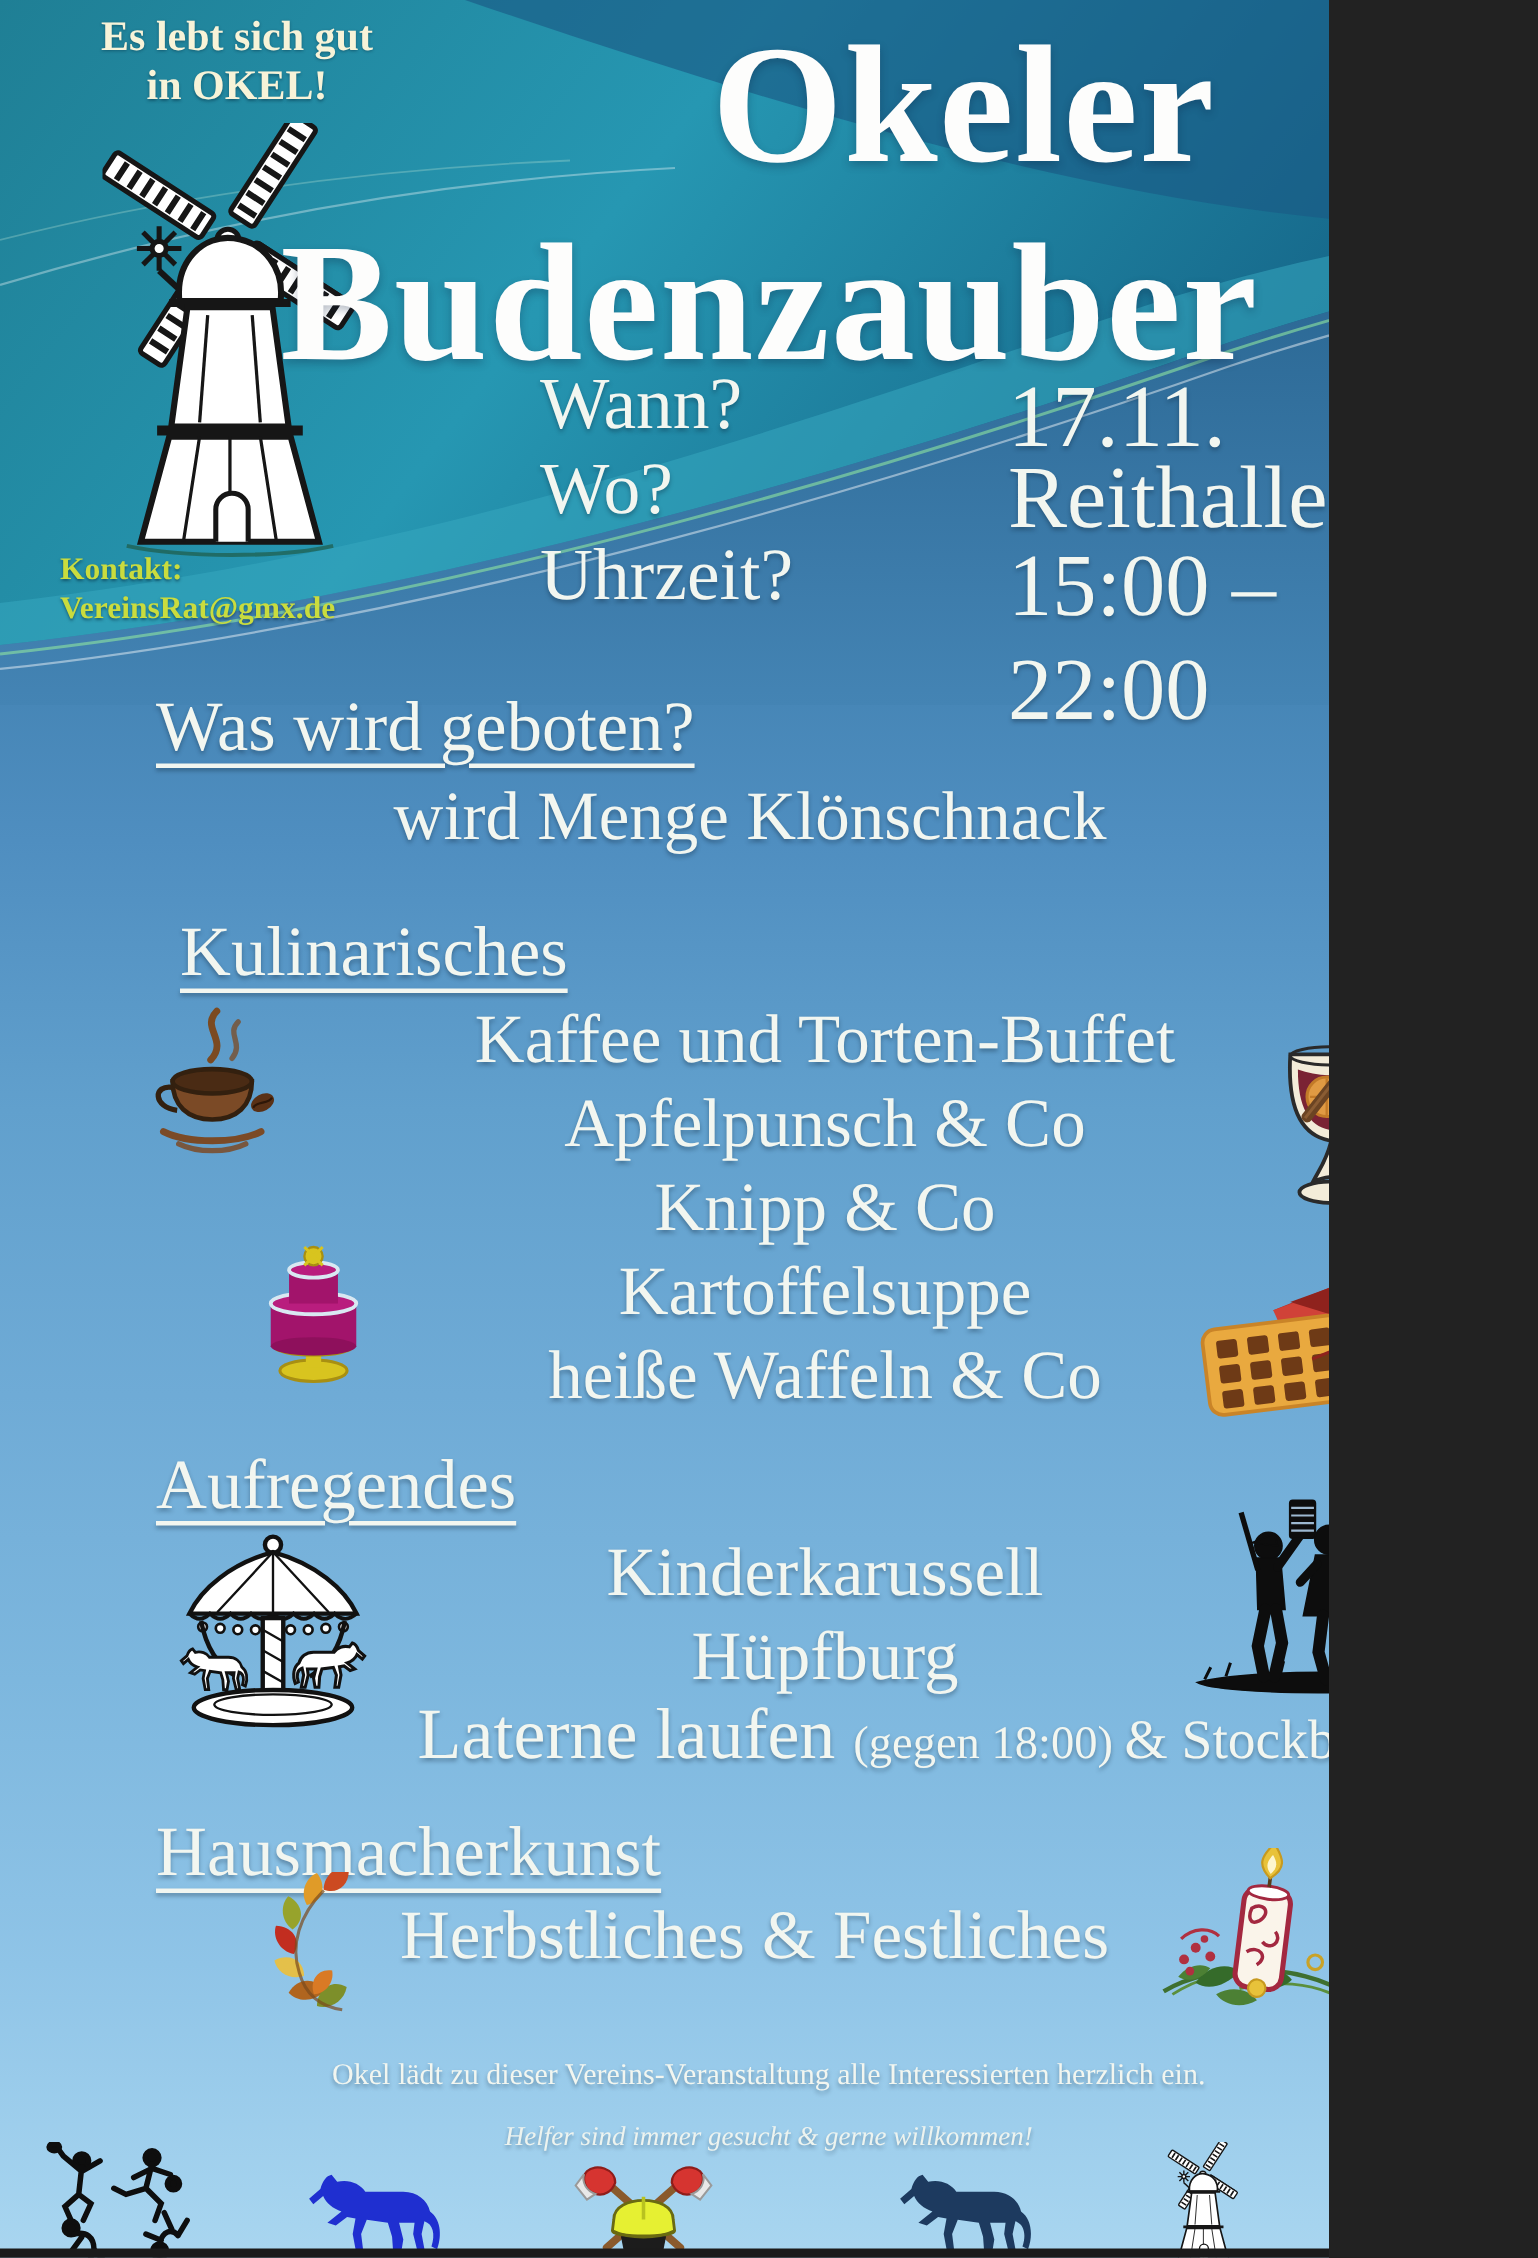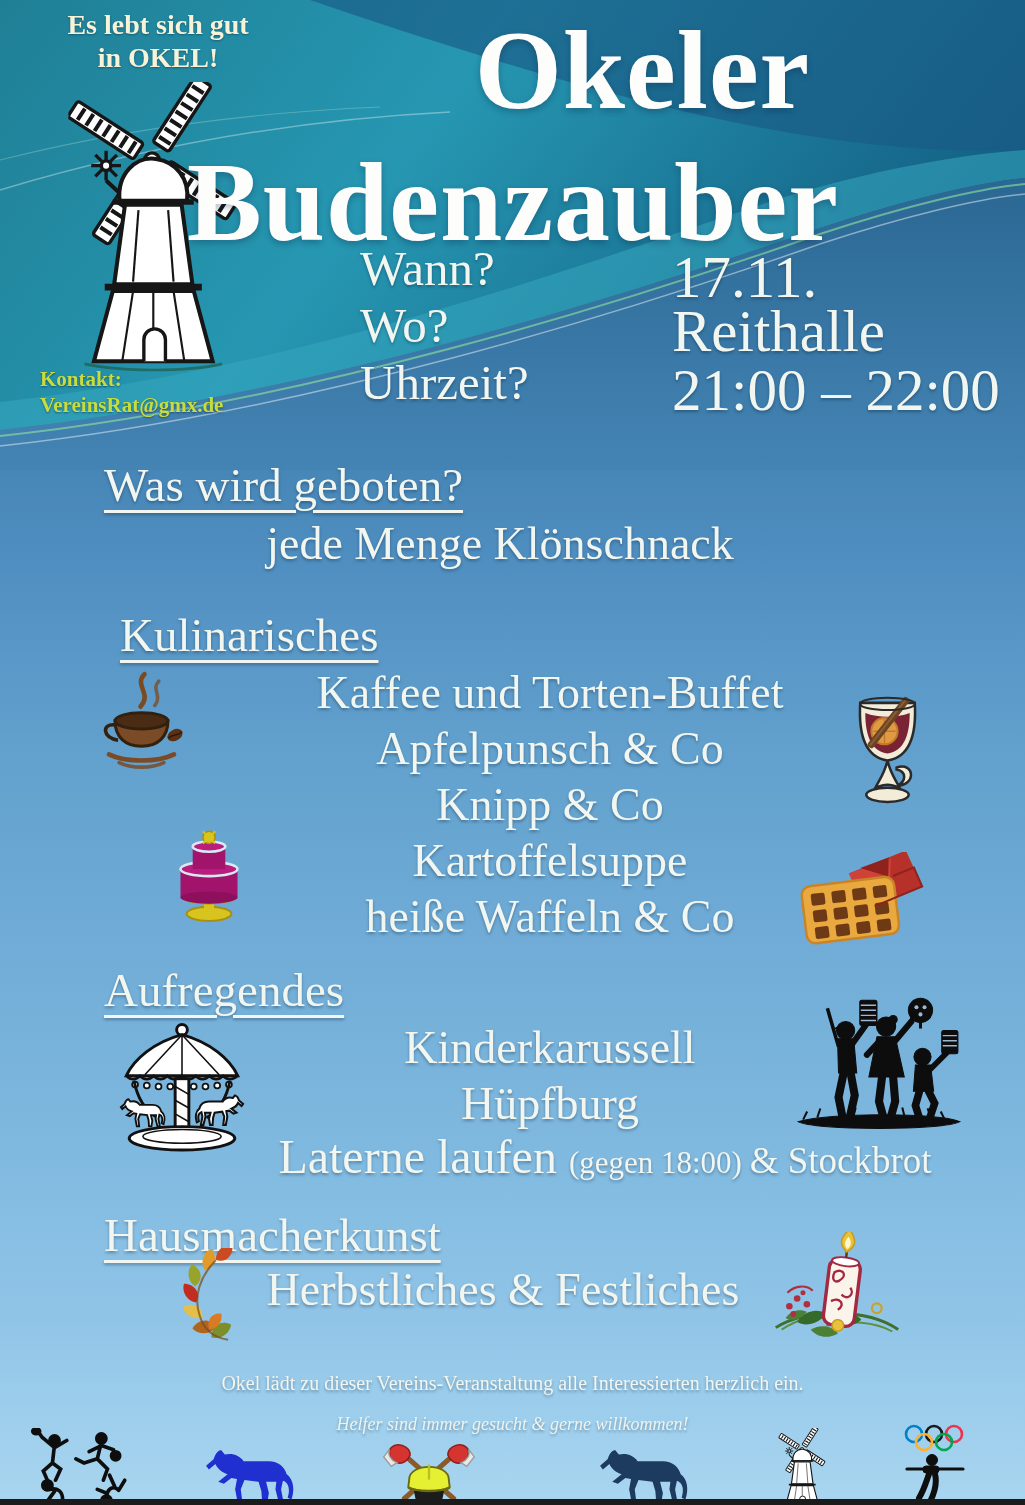--- a/index.html
+++ b/index.html
@@ -1,22 +1,23 @@
 <!DOCTYPE html>
 <html><head>
 <meta charset="utf-8">
 <style>
   html,body{margin:0;padding:0;background:#222;}
   .poster{
-    position:relative; width:1025px; height:1505px; overflow:hidden;
+    position:relative; width:866px; height:1505px; overflow:hidden;
     font-family:"Liberation Serif","DejaVu Serif",serif;
     background:linear-gradient(180deg,
       #2d6d99 0px, #4484b4 440px, #4f8ec0 560px,
       #61a0cd 740px, #6fabd6 930px, #7db7de 1120px,
       #8fc4e7 1310px, #a9d6f0 1505px);
+    padding-left:20px;
   }
   .abs{position:absolute;}
   .txt{color:#f2f6f0; text-shadow:0 2px 3px rgba(10,30,50,.35);}
   .center{text-align:center;}
   .tagline{left:38px; top:8px; width:240px; font-size:28px; line-height:1.18;
     color:#f7f3d8; text-shadow:0 1px 2px rgba(0,40,60,.45); text-align:center; font-weight:600;}
   .title{left:0; width:1025px; text-align:center; font-weight:bold; color:#fdfdfc;
     font-size:112px; line-height:1; letter-spacing:1px; text-shadow:0 3px 6px rgba(10,30,60,.30);}
   .title1{top:14px; left:130px; width:1025px;}
   .title2{top:146px; left:0;  width:1300px; margin-left:-137px;}
@@ -147,24 +148,24 @@
   </div>
 
   <div class="abs title title1">Okeler</div>
   <div class="abs title title2">Budenzauber</div>
 
   <div class="abs txt info-label" style="top:240px">Wann?</div>
   <div class="abs txt info-value" style="top:243px">17.11.</div>
   <div class="abs txt info-label" style="top:297px">Wo?</div>
   <div class="abs txt info-value" style="top:297px">Reithalle</div>
   <div class="abs txt info-label" style="top:354px">Uhrzeit?</div>
-  <div class="abs txt info-value" style="top:356px">21:00 – 22:00</div>
+  <div class="abs txt info-value" style="top:356px">15:00 – 22:00</div>
 
   <div class="abs txt heading" style="left:60px;top:458px">Was wird geboten?</div>
-  <div class="abs txt bodyline center" style="left:0;top:516px;width:1000px">jede Menge Klönschnack</div>
+  <div class="abs txt bodyline center" style="left:0;top:516px;width:1000px">wird Menge Klönschnack</div>
 
   <div class="abs txt heading" style="left:76px;top:608px">Kulinarisches</div>
   <div class="abs txt bodyline center" style="left:125px;top:665px;width:850px">Kaffee und Torten-Buffet</div>
   <div class="abs txt bodyline center" style="left:125px;top:721px;width:850px">Apfelpunsch &amp; Co</div>
   <div class="abs txt bodyline center" style="left:125px;top:777px;width:850px">Knipp &amp; Co</div>
   <div class="abs txt bodyline center" style="left:125px;top:833px;width:850px">Kartoffelsuppe</div>
   <div class="abs txt bodyline center" style="left:125px;top:889px;width:850px">heiße Waffeln &amp; Co</div>
 
   <svg class="abs" style="left:88px;top:668px" width="108" height="122" viewBox="0 0 105 120">
     <path d="M55,6 C44,17 63,25 51,38" stroke="#7b4a21" stroke-width="4.5" fill="none" stroke-linecap="round"></path>

